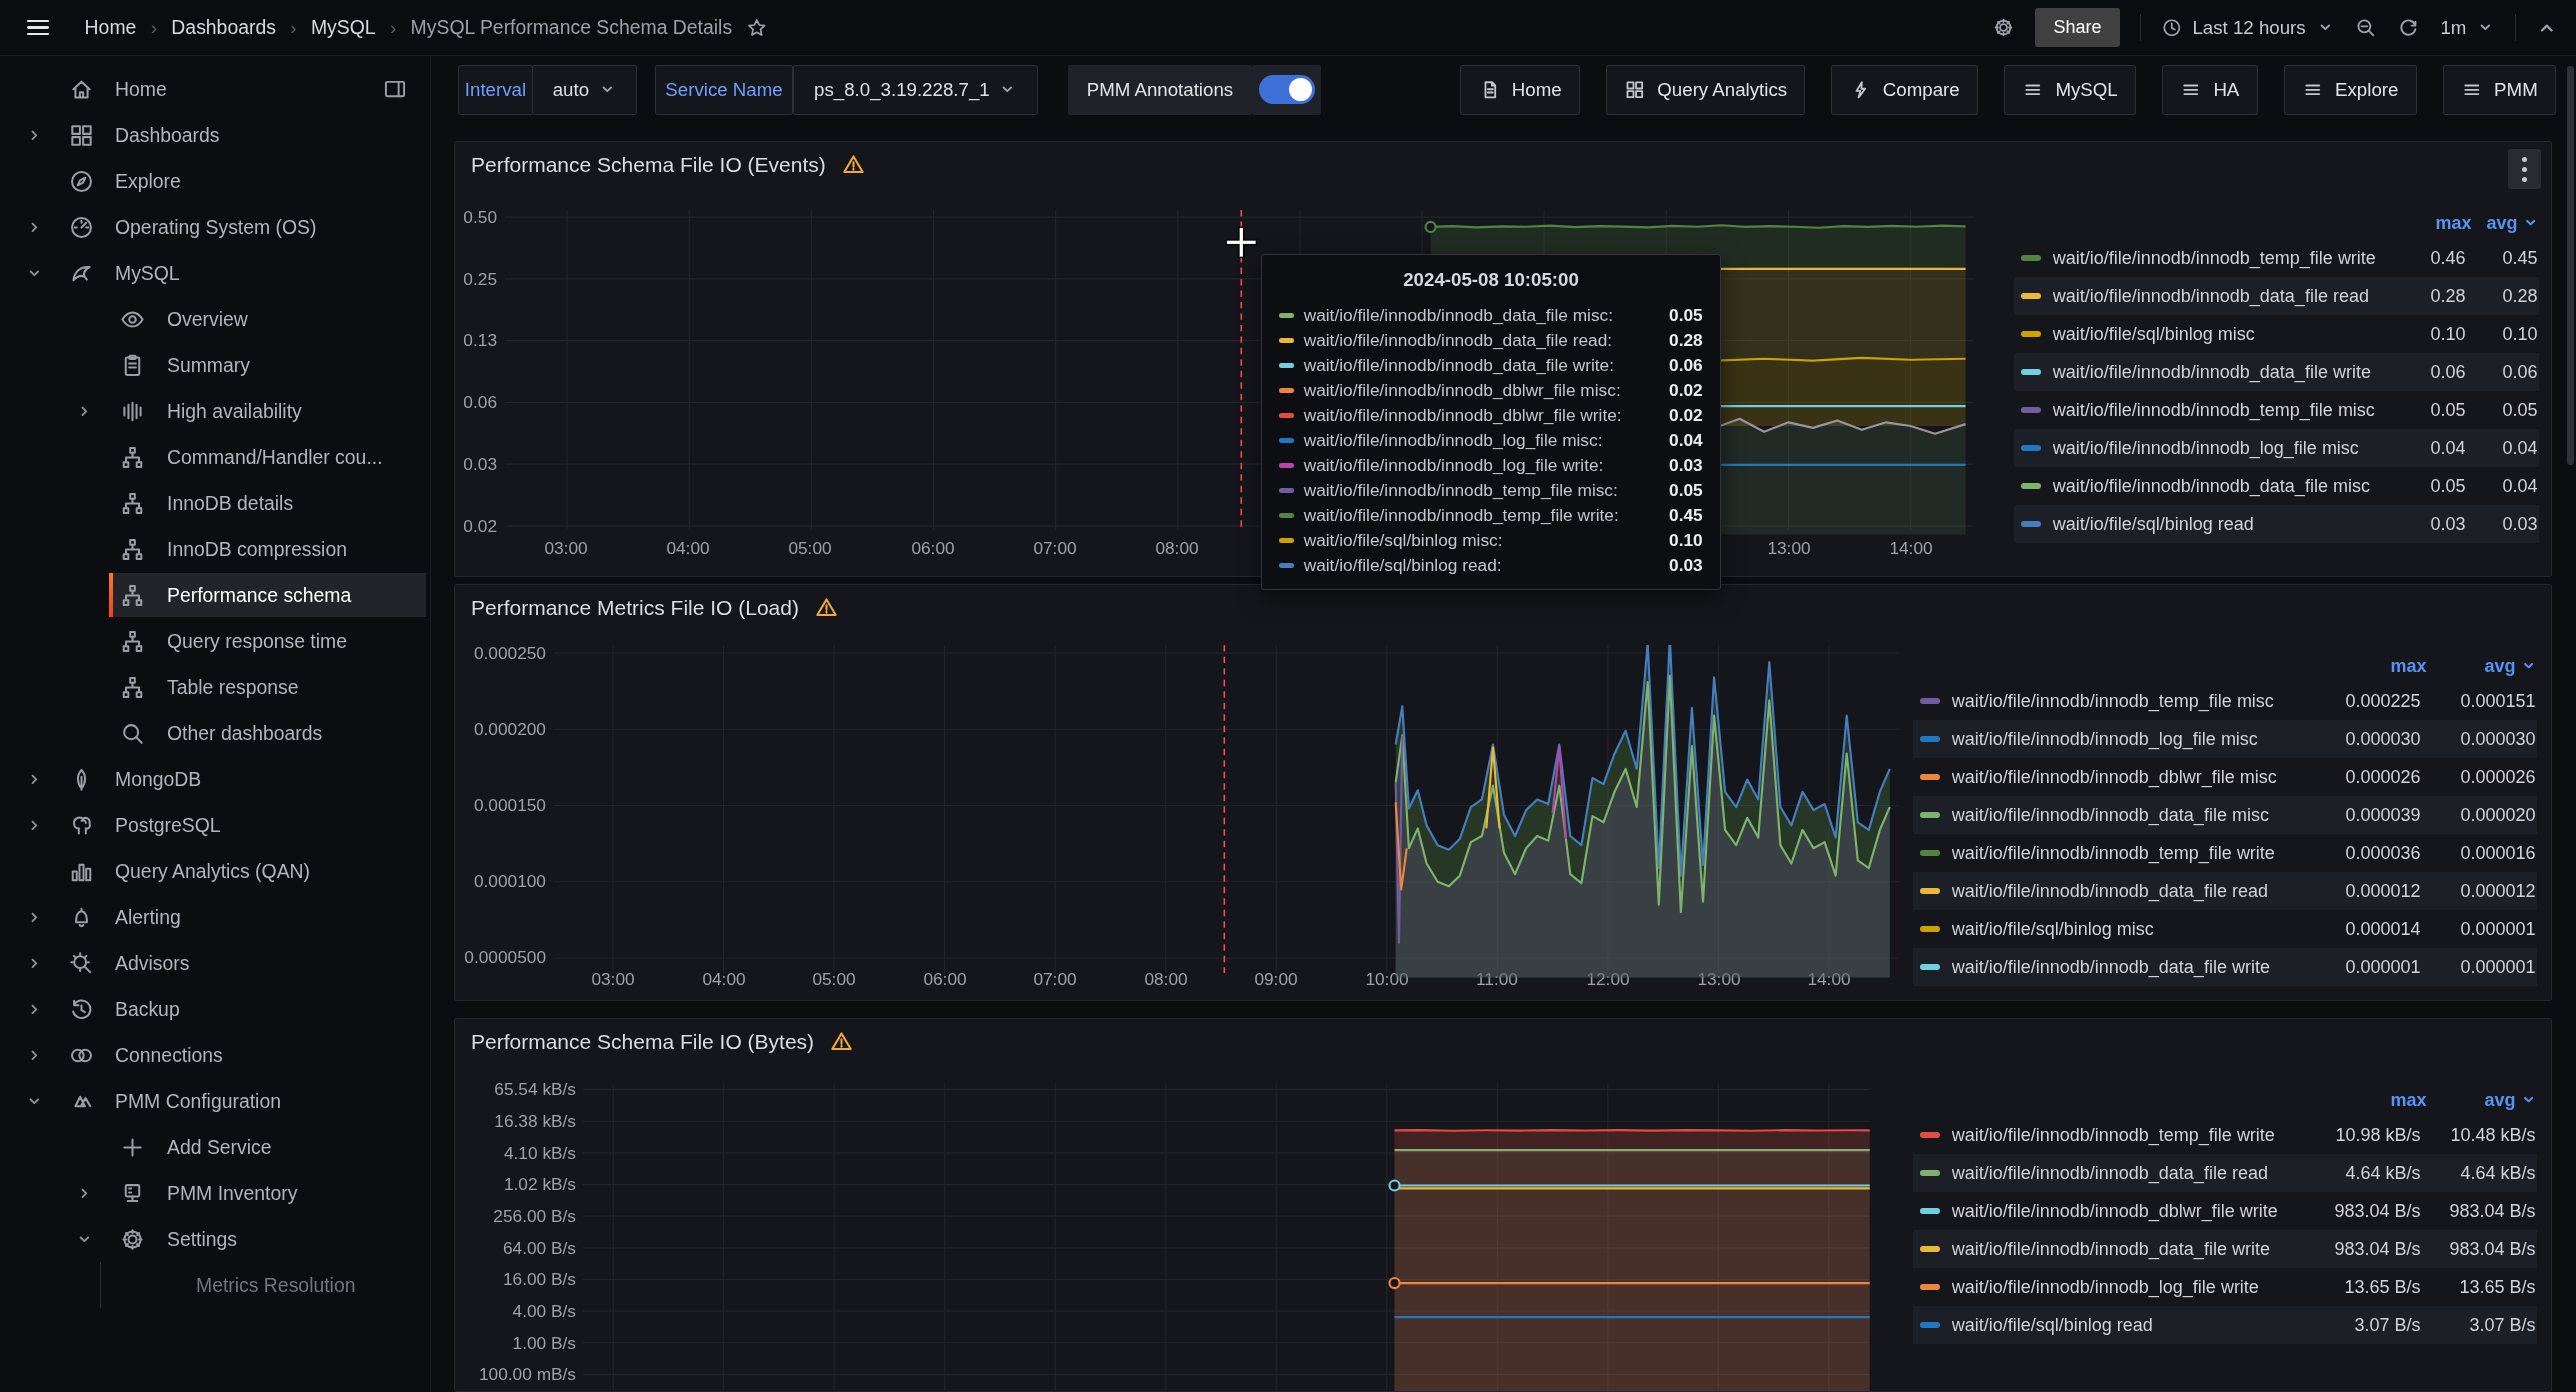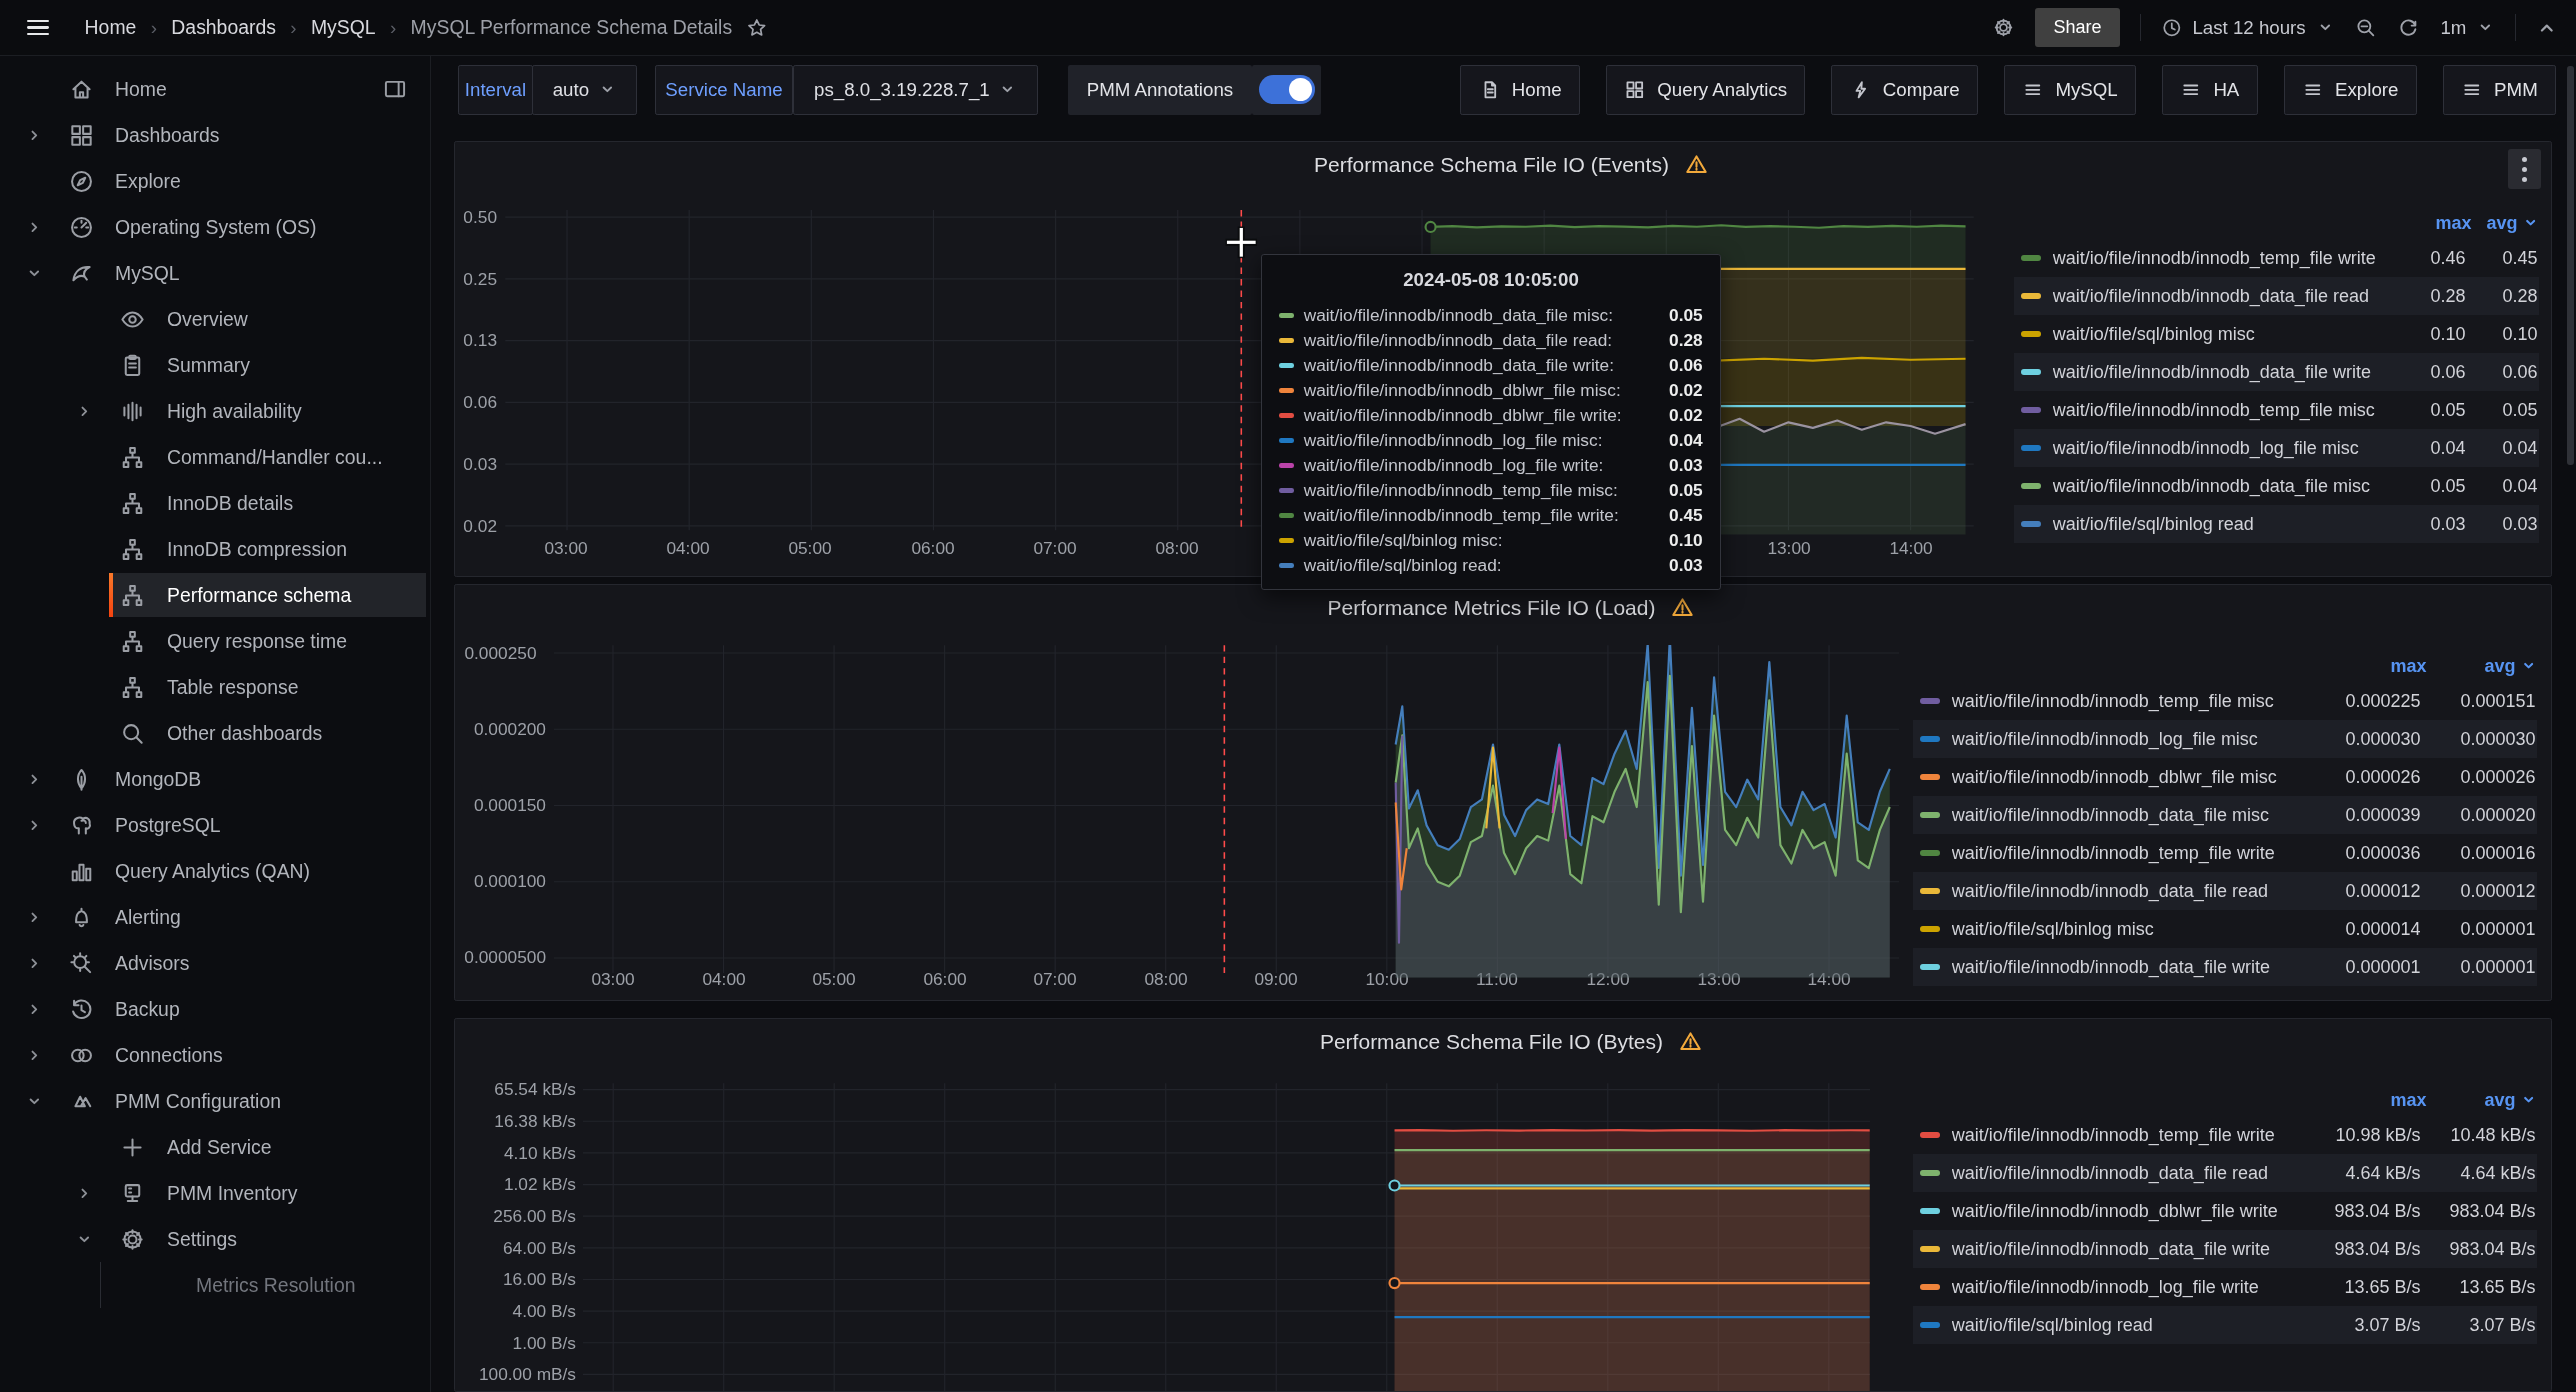--- a/index.html
+++ b/index.html
@@ -49,21 +49,21 @@
     background:#202229; border-radius:2.2px; cursor:pointer; }
   .toggle { width:56px; height:29px; border-radius:14.4px; background:#3d71d9; position:relative; }
   .toggle .knob { position:absolute; right:2.9px; top:2.9px; width:23px; height:23px; border-radius:50%; background:#fff; }
   .tool-links { position:absolute; right:20px; top:0; display:flex; gap:26px; }
   .tool-btn { height:50px; display:flex; align-items:center; gap:11.5px; padding:0 17.3px;
     background:#15161c; border:0.7px solid #2e3039; border-radius:2.2px; font-size:18.7px; color:#e3e4e8; cursor:pointer; }
   .tool-btn .t-icon { color:#c3c5cc; display:flex; }
 
   
   .panel { position:absolute; left:23px; width:2098px; background:#15161b; border:0.7px solid #25272e; border-radius:2.2px; }
-  .panel-header { position:absolute; left:0; top:0; right:0; height:45px; display:flex; align-items:center; padding-left:16px;justify-content:center; }
+  .panel-header { position:absolute; left:0; top:0; right:0; height:45px; display:flex; align-items:center; padding-left:16px; }
   .panel-title { font-size:21px; font-weight:500; color:#dcdde1; }
   .warn { margin-left:16px; display:flex; }
   .kebab { position:absolute; right:10px; top:7.2px; width:33px; height:40px; background:#2a2b31; border-radius:2.9px;
     display:flex; align-items:center; justify-content:center; cursor:pointer; }
   .kebab i { display:flex; flex-direction:column; gap:5px; }
   .kebab b { width:5px; height:5px; border-radius:50%; background:#c7c9d0; }
 
   .ylab { position:absolute; text-align:right; font-size:17.3px; color:#9da1a8; }
   .xlab { position:absolute; font-size:17.3px; color:#9da1a8; transform:translateX(-50%); white-space:nowrap; }
   .plot { position:absolute; }
@@ -770,21 +770,21 @@
       <section class="panel" style="top: 528px; height: 417px;">
         <div class="panel-header">
           <span class="panel-title">Performance Metrics File IO (Load)</span>
           <span class="warn">
             <svg width="23" height="23" viewBox="0 0 20 20" fill="none" stroke="#f2a93b" stroke-width="1.8" stroke-linecap="round" stroke-linejoin="round">
               <path d="M10 3 L18 16.5 H2 Z"></path>
               <path d="M10 8 V12 M10 13.8 V14.6"></path>
             </svg>
           </span>
         </div>
-        <div class="ylab" style="left: 0px; width: 91px; top: 58px; text-align: center;">0.000250</div>
+        <div class="ylab" style="left: 0px; width: 91px; top: 58px;">0.000250</div>
         <div class="ylab" style="left: 0px; width: 91px; top: 134px;">0.000200</div>
         <div class="ylab" style="left: 0px; width: 91px; top: 210px;">0.000150</div>
         <div class="ylab" style="left: 0px; width: 91px; top: 286px;">0.000100</div>
         <div class="ylab" style="left: 0px; width: 91px; top: 362px;">0.0000500</div>
         <div class="xlab" style="left: 158px; top: 384px;">03:00</div>
         <div class="xlab" style="left: 269px; top: 384px;">04:00</div>
         <div class="xlab" style="left: 379px; top: 384px;">05:00</div>
         <div class="xlab" style="left: 490px; top: 384px;">06:00</div>
         <div class="xlab" style="left: 600px; top: 384px;">07:00</div>
         <div class="xlab" style="left: 711px; top: 384px;">08:00</div>

